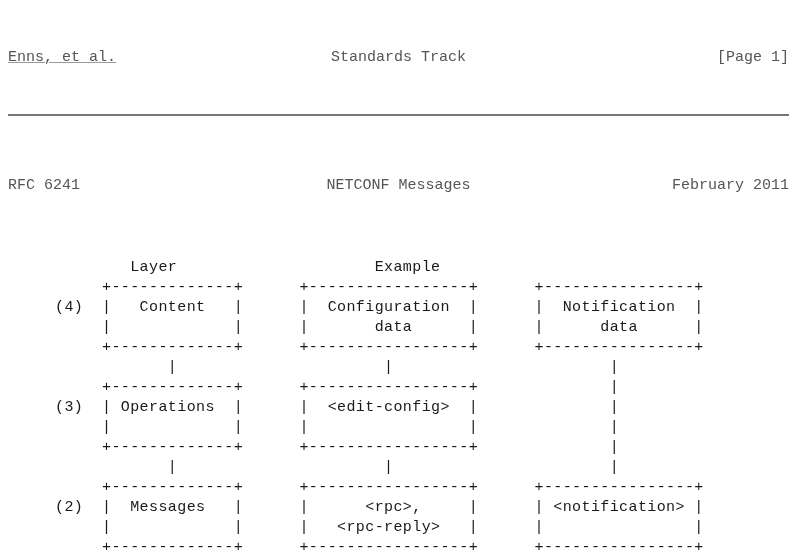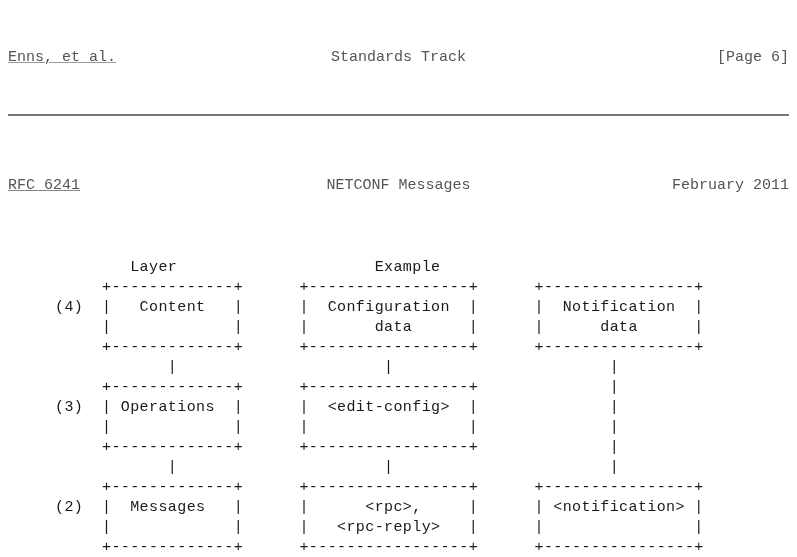--- a/index.html
+++ b/index.html
@@ -55,21 +55,20 @@
   }
   .runhead .left, .runhead .right {
     position: relative;
     z-index: 2;
   }
 
   .hdr1 { padding-top: 8px; }
   .hdr2 { padding-top: 20px; }
 
   .link-underline {
-    text-decoration: underline;
     text-decoration-color: #888888;
     color: #555555;
     cursor: pointer;
   }
   .plain-underline {
     text-decoration: underline;
     text-decoration-color: #999999;
     color: #555555;
   }
 
@@ -97,21 +96,21 @@
 </style>
 </head>
 <body>
 
 <div class="page">
 
   <div class="runhead hdr1">
     <div class="row">
       <span class="left plain-underline">Enns, et al.</span>
       <span class="center">Standards Track</span>
-      <span class="right">[Page 6]</span>
+      <span class="right">[Page 1]</span>
     </div>
   </div>
 
   <hr class="rule">
 
   <div class="runhead hdr2">
     <div class="row">
       <span class="left link-underline">RFC 6241</span>
       <span class="center">NETCONF Messages</span>
       <span class="right">February 2011</span>

